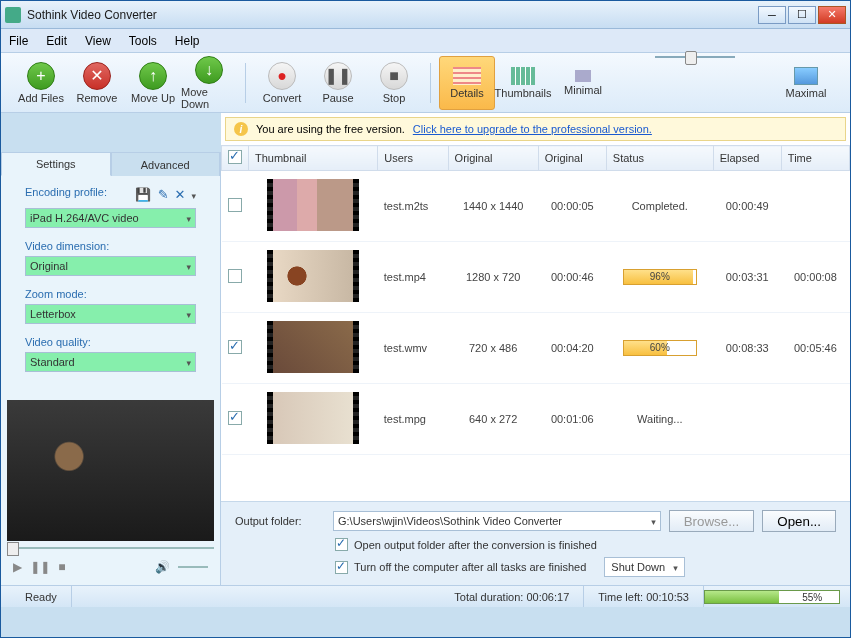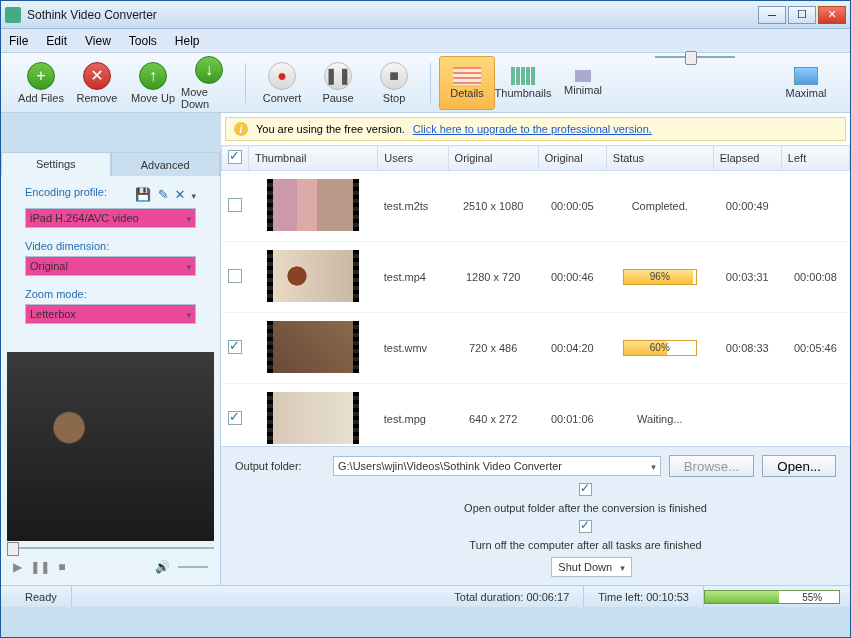--- a/index.html
+++ b/index.html
@@ -32,21 +32,21 @@
 .img-icon { width: 24px; height: 18px; background: linear-gradient(#8cf,#59d); border: 1px solid #69a; }
 
 .main { display: flex; height: 472px; }
 .leftpanel { width: 220px; background: #def0fa; border-right: 1px solid #b7cee6; display: flex; flex-direction: column; margin-top: 39px; }
 .tabs { display: flex; height: 24px; }
 .tab { flex: 1; background: #c9dfef; border: 1px solid #b7cee6; border-bottom: none; display: flex; align-items: center; justify-content: center; font-size: 11px; color: #333; cursor: pointer; }
 .tab.active { background: #e9f4fb; border-bottom: 1px solid #e9f4fb; }
 .settings-body { padding: 10px 24px; font-size: 11px; color: #333; background: #e9f4fb; flex: 0 0 auto; }
 .fieldrow { margin-bottom: 12px; }
 .fieldrow label { color: #2a6db0; display: block; margin-bottom: 4px; }
-.fieldrow .sel { width: 100%; height: 20px; border: 1px solid #a8bfd6; background: #ec4899; font-size: 11px; padding: 0 4px; display:flex; align-items:center; justify-content:space-between; }
+.fieldrow .sel { width: 100%; height: 20px; border: 1px solid #a8bfd6; background: #86efac; font-size: 11px; padding: 0 4px; display:flex; align-items:center; justify-content:space-between; }
 .profilehead { display: flex; align-items: center; justify-content: space-between; margin-bottom: 6px; }
 .profilehead .icons { display: flex; gap: 6px; font-size: 13px; color: #2a6db0; }
 .preview { flex: 1; background: #e9f4fb; padding: 6px; display:flex; flex-direction:column; }
 .preview-img { flex:1; background:#222; position:relative; overflow:hidden; }
 .preview-img::before { content:""; position:absolute; inset:0; background: radial-gradient(circle at 30% 40%, #8a6a4a 8%, transparent 9%), linear-gradient(#3a3a3a,#1a1a1a); }
 .preview-track { height: 14px; display:flex; align-items:center; }
 .preview-track .pt { flex:1; height:2px; background:#9bb; position:relative; }
 .preview-track .pt::before { content:""; position:absolute; top:-5px; left:0; width:10px; height:12px; background:#eee; border:1px solid #888; }
 .playerbar { height: 24px; display:flex; align-items:center; gap:8px; padding: 0 6px; font-size:12px; color:#888; }
 .playerbar .spacer{flex:1;}
@@ -74,21 +74,21 @@
 .progress { width:74px; height:16px; border:1px solid #d8a030; background:#fff; display:inline-block; position:relative; text-align:center; line-height:14px; font-size:10px; }
 .progress .fill { position:absolute; top:0; left:0; bottom:0; background:linear-gradient(#ffe08a,#f8c040); }
 .progress .txt { position:relative; }
 
 .outputbar { background:#e4eff9; border-top:1px solid #c5d8ea; padding: 8px 14px; font-size:11px; color:#333; }
 .outputrow { display:flex; align-items:center; gap: 8px; margin-bottom: 6px; }
 .outputrow .of { flex:0 0 90px; }
 .outputrow .pathsel { flex:1; height:20px; border:1px solid #a8bfd6; background:#fff; padding:0 4px; display:flex; align-items:center; justify-content:space-between; }
 .outputrow .btn { height:22px; padding: 0 14px; border:1px solid #9ab; background:linear-gradient(#fafcfe,#e2ecf6); cursor:pointer; }
 .outputrow .btn[disabled]{ color:#999; }
-.optrow { display:flex; align-items:center; gap:6px; margin-left: 100px; margin-top:6px;flex-direction:column; }
+.optrow { display:flex; align-items:center; gap:6px; margin-left: 100px; margin-top:6px; }
 .optrow .chk { width:13px; height:13px; border:1px solid #8aa; background:#fff; display:inline-block; position:relative; }
 .optrow .chk::after { content:"✓"; position:absolute; top:-3px; left:0; color:#2a6db0; font-size:12px; }
 .shutdown { height:20px; border:1px solid #a8bfd6; background:#fff; padding:0 6px; display:inline-flex; align-items:center; gap:8px; margin-left:12px; }
 
 .statusbar { height:22px; background:linear-gradient(#e8f2fb,#d4e6f6); border-top:1px solid #b7cee6; display:flex; align-items:center; font-size:11px; color:#333; padding: 0 10px; }
 .statusbar .seg { padding: 0 14px; border-right:1px solid #b7cee6; height:100%; display:flex; align-items:center; }
 .statusbar .spacer{flex:1;}
 .statusbar .sprog { width:136px; height:14px; border:1px solid #6a9a4a; background:#fff; position:relative; }
 .statusbar .sprog .sf { position:absolute; inset:0; right:auto; background:linear-gradient(#b6e88a,#7ac040); }
 .statusbar .sprog .st { position:relative; text-align:center; font-size:10px; line-height:14px; padding-left:60%; }
@@ -193,20 +193,27 @@
         <label>Video dimension:</label>
         <div class="sel">
             <span>Original</span>
             <span class="arrow-down"></span>
           </div>
       </div>
       <div class="fieldrow">
         <label>Zoom mode:</label>
         <div class="sel">
             <span>Letterbox</span>
+            <span class="arrow-down"></span>
+          </div>
+      </div>
+      <div class="fieldrow">
+        <label>Video quality:</label>
+        <div class="sel">
+            <span>Standard</span>
             <span class="arrow-down"></span>
           </div>
       </div>
     </div>
     <div class="preview">
       <div class="preview-img"></div>
       <div class="preview-track">
           <div class="pt"></div>
         </div>
       <div class="playerbar">
@@ -230,29 +237,29 @@
       <table>
         <thead>
             <tr>
           <th style="width:26px;"><span class="chk on"></span></th>
           <th>Thumbnail</th>
           <th>Users</th>
           <th>Original</th>
           <th>Original</th>
           <th>Status</th>
           <th>Elapsed</th>
-          <th>Left</th>
+          <th>Time</th>
         </tr>
           </thead>
         <tbody id="rows">
             <tr>
               <td><span class="chk"></span></td>
               <td><div class="thumb"><div class="thumb-inner t1"></div></div></td>
               <td class="name">test.m2ts</td>
-              <td>2510 x 1080</td>
+              <td>1440 x 1440</td>
               <td>00:00:05</td>
               <td><span>Completed.</span></td>
               <td>00:00:49</td>
               <td></td>
             </tr>
             <tr>
               <td><span class="chk"></span></td>
               <td><div class="thumb"><div class="thumb-inner t2"></div></div></td>
               <td class="name">test.mp4</td>
               <td>1280 x 720</td>

